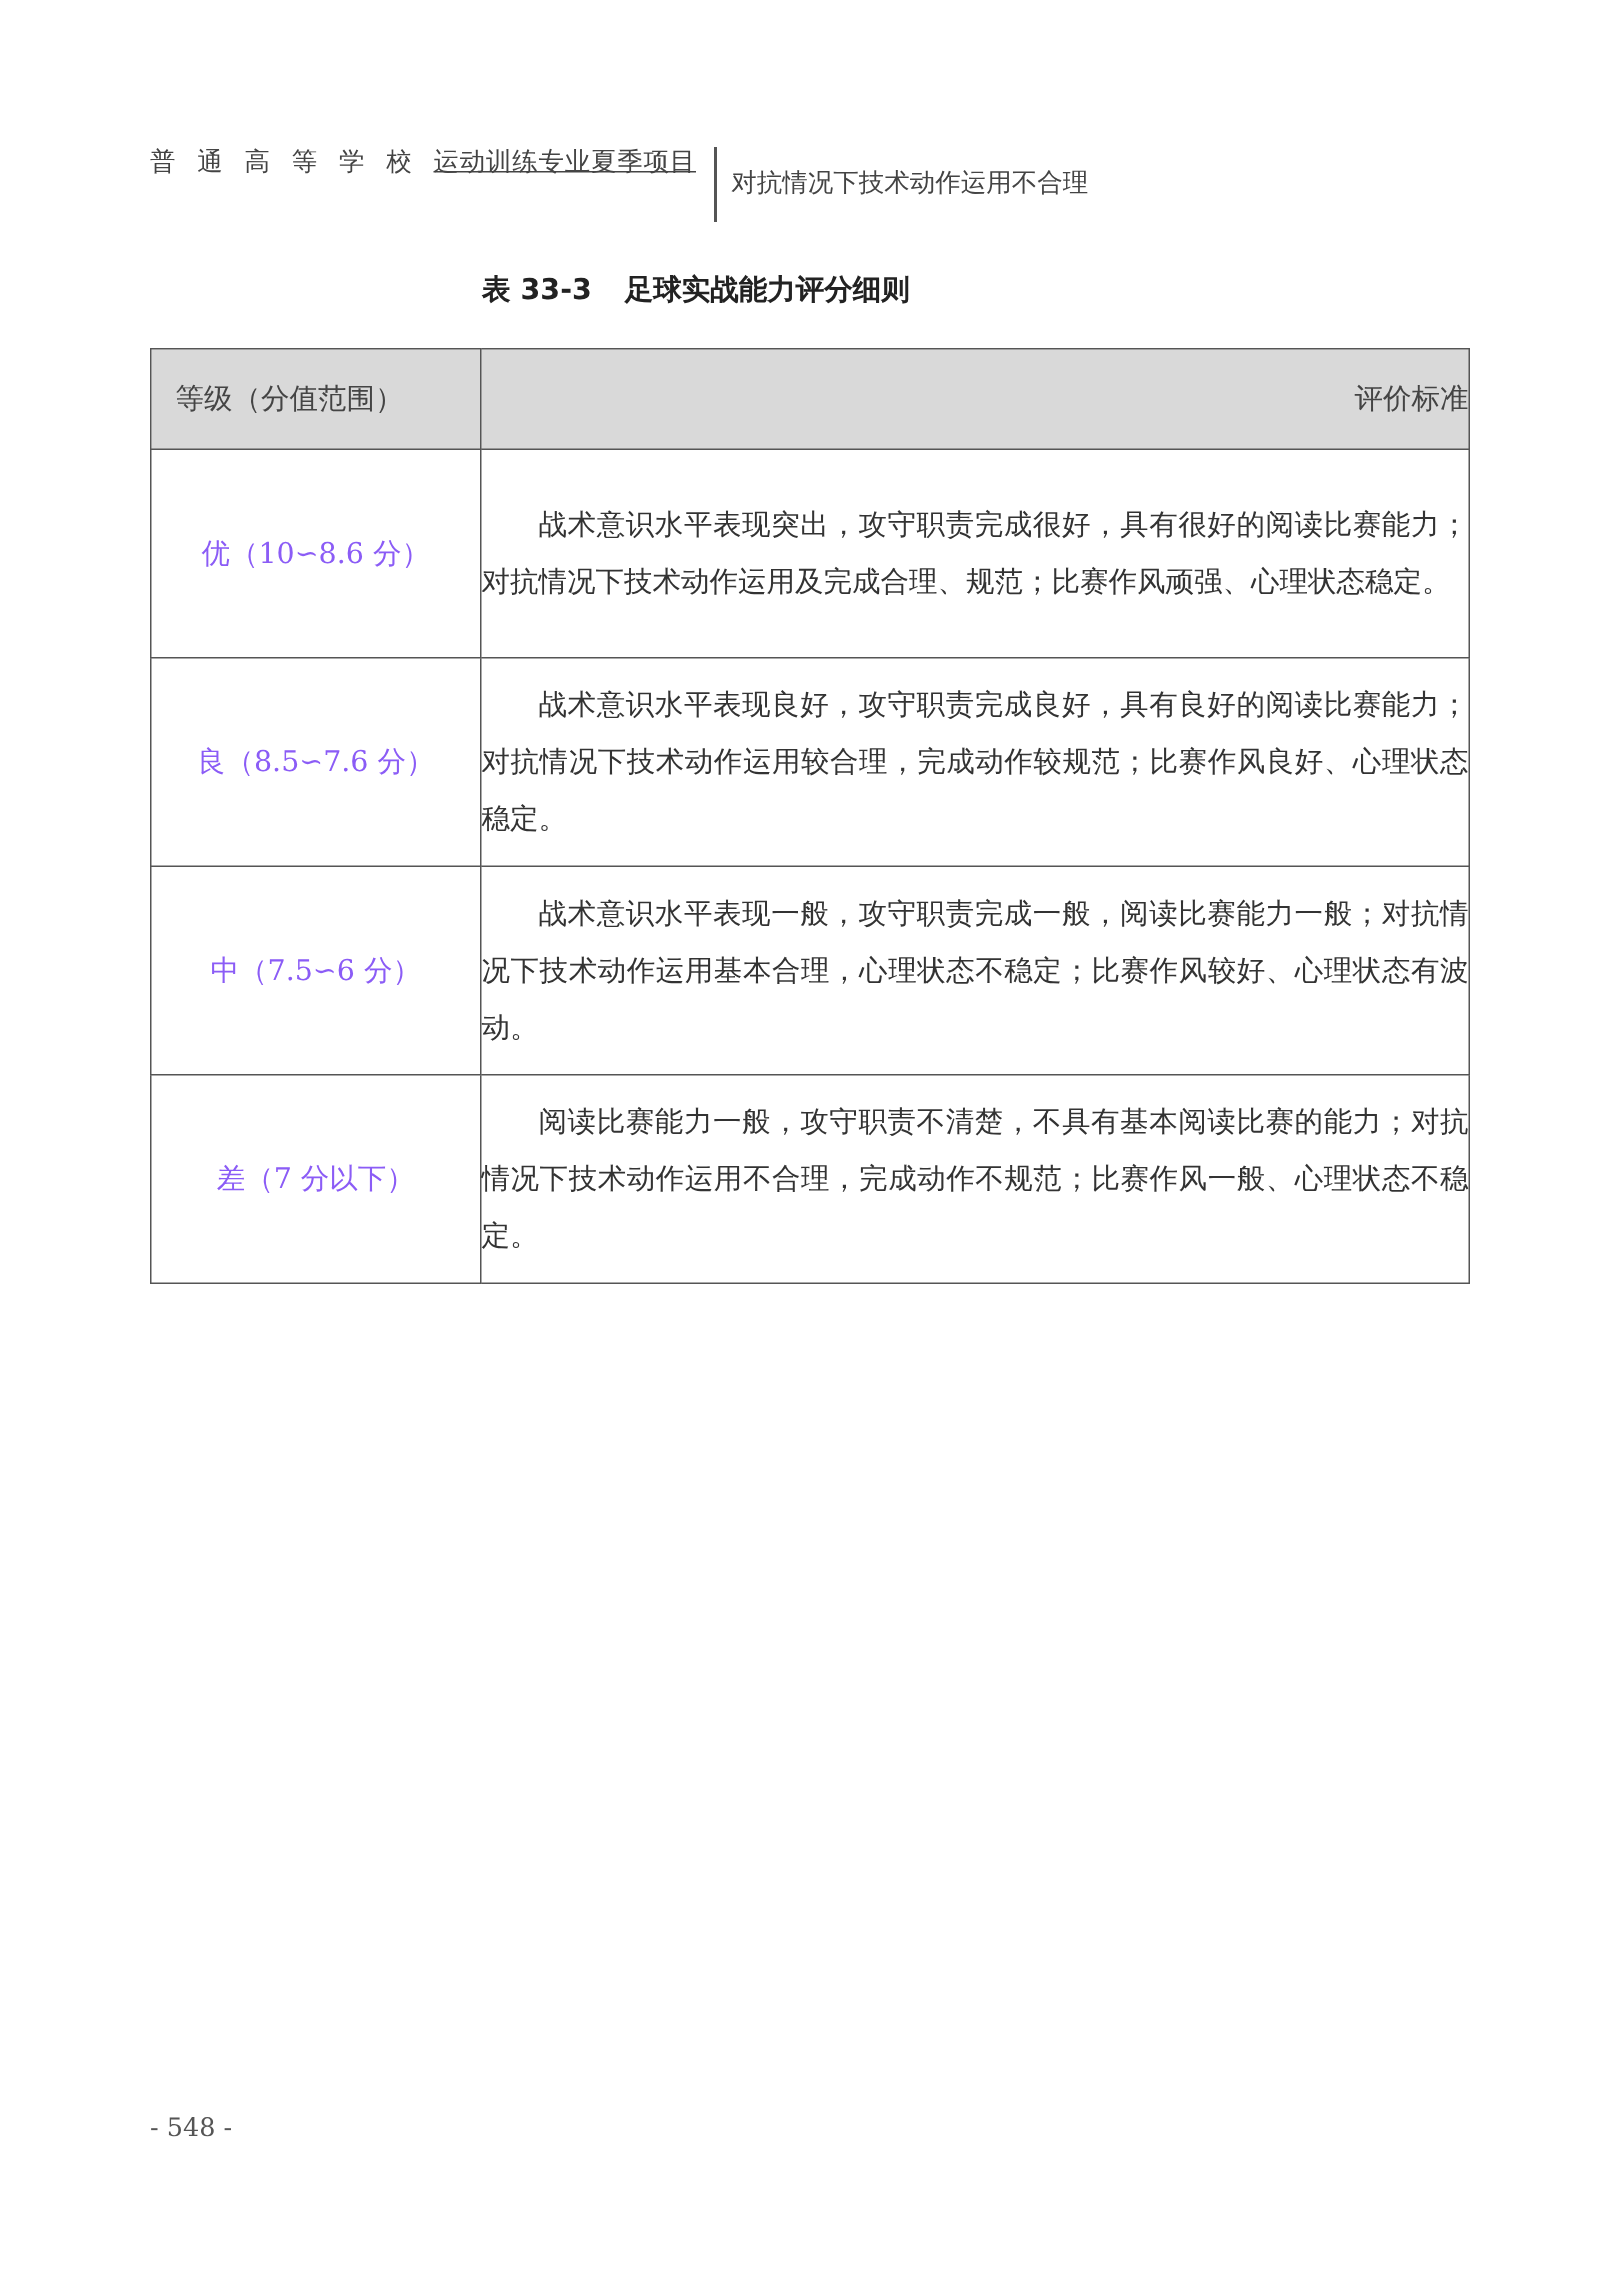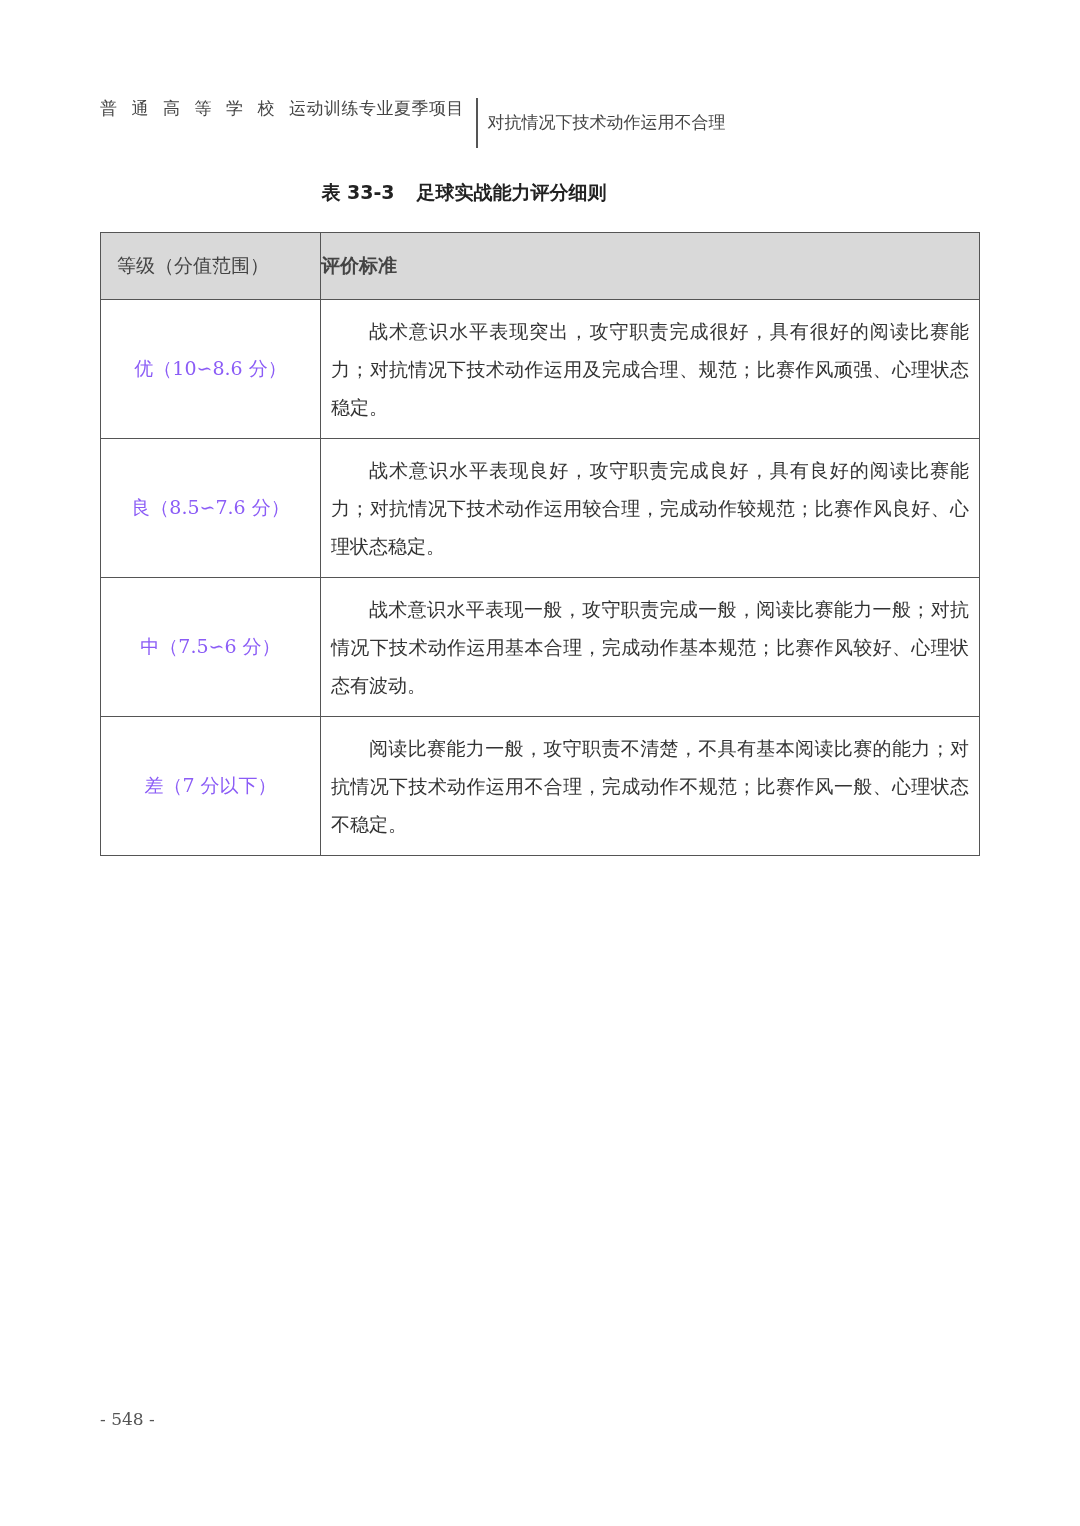--- a/index.html
+++ b/index.html
@@ -4,34 +4,34 @@
   <style>
     html, body { margin: 0; padding: 0; }
     body {
       width: 1080px; height: 1526px; background: #ffffff; position: relative;
       font-family: "DejaVu Serif", "Liberation Serif", serif; color: #333333;
       overflow: hidden;
     }
     .running-head { position: absolute; left: 100px; top: 96px; height: 54px; display: flex; align-items: flex-start; }
     .rh-left { display: flex; font-size: 17px; line-height: 24px; color: #444; }
     .rh-line1 { letter-spacing: 14.5px; }
-    .rh-line2 { letter-spacing: 0.5px; }
+    .rh-line2 { letter-spacing: 0.5px; text-decoration: underline; }
     .rh-divider { width: 1.5px; background: #555; height: 50px; margin: 2px 10px 0 12px; }
     .rh-right { font-size: 17px; line-height: 24px; margin-top: 14px; color: #444; }
     .table-caption { position: absolute; left: 0; width: 928px; top: 180px; text-align: center;
       font-family: "DejaVu Sans", "Liberation Sans", sans-serif; font-weight: bold; font-size: 19px; color: #222; }
     .table-caption .cap-num { margin-right: 22px; }
     table.grading { position: absolute; left: 100px; top: 232px; width: 880px; border-collapse: collapse; table-layout: fixed; }
     table.grading td, table.grading th { border: 1.5px solid #555; padding: 0; }
     table.grading th { background: #d9d9d9; height: 66px; font-weight: normal; font-size: 19px; color: #444; }
     table.grading th.col-grade { width: 203px; text-align: left; padding-left: 16px; }
-    table.grading th.col-criteria { text-align: left; font-weight: bold; }
+    table.grading th.col-criteria { text-align: right; }
     table.grading td { height: 138px; vertical-align: middle; }
     td.grade-cell { text-align: center; font-size: 19px; color: #8b5cf6; }
-    td.criteria-cell { font-size: 19px; line-height: 38px; color: #333; padding: 0 10px !important; text-align: justify; }
+    td.criteria-cell { font-size: 19px; line-height: 38px; color: #333; padding: 0 0 !important; text-align: justify; }
     td.criteria-cell p { margin: 0; text-indent: 2em; }
     .page-number { position: absolute; left: 100px; top: 1409px; font-size: 17px; color: #555; }
   </style>
 </head>
 <body>
 
 <div class="running-head">
   <div class="rh-left">
     <span class="rh-line1">普通高等学校</span>
     <span class="rh-line2">运动训练专业夏季项目</span>
@@ -60,21 +60,21 @@
     </tr>
     <tr>
       <td class="grade-cell">良（8.5∽7.6 分）</td>
       <td class="criteria-cell">
           <p>战术意识水平表现良好，攻守职责完成良好，具有良好的阅读比赛能力；对抗情况下技术动作运用较合理，完成动作较规范；比赛作风良好、心理状态稳定。</p>
         </td>
     </tr>
     <tr>
       <td class="grade-cell">中（7.5∽6 分）</td>
       <td class="criteria-cell">
-          <p>战术意识水平表现一般，攻守职责完成一般，阅读比赛能力一般；对抗情况下技术动作运用基本合理，完成动作基本规范；比赛作风较好、心理状态有波动。</p>
+          <p>战术意识水平表现一般，攻守职责完成一般，阅读比赛能力一般；对抗情况下技术动作运用基本合理，心理状态不稳定；比赛作风较好、心理状态有波动。</p>
         </td>
     </tr>
     <tr>
       <td class="grade-cell">差（7 分以下）</td>
       <td class="criteria-cell">
           <p>阅读比赛能力一般，攻守职责不清楚，不具有基本阅读比赛的能力；对抗情况下技术动作运用不合理，完成动作不规范；比赛作风一般、心理状态不稳定。</p>
         </td>
     </tr>
   </tbody>
 </table>

